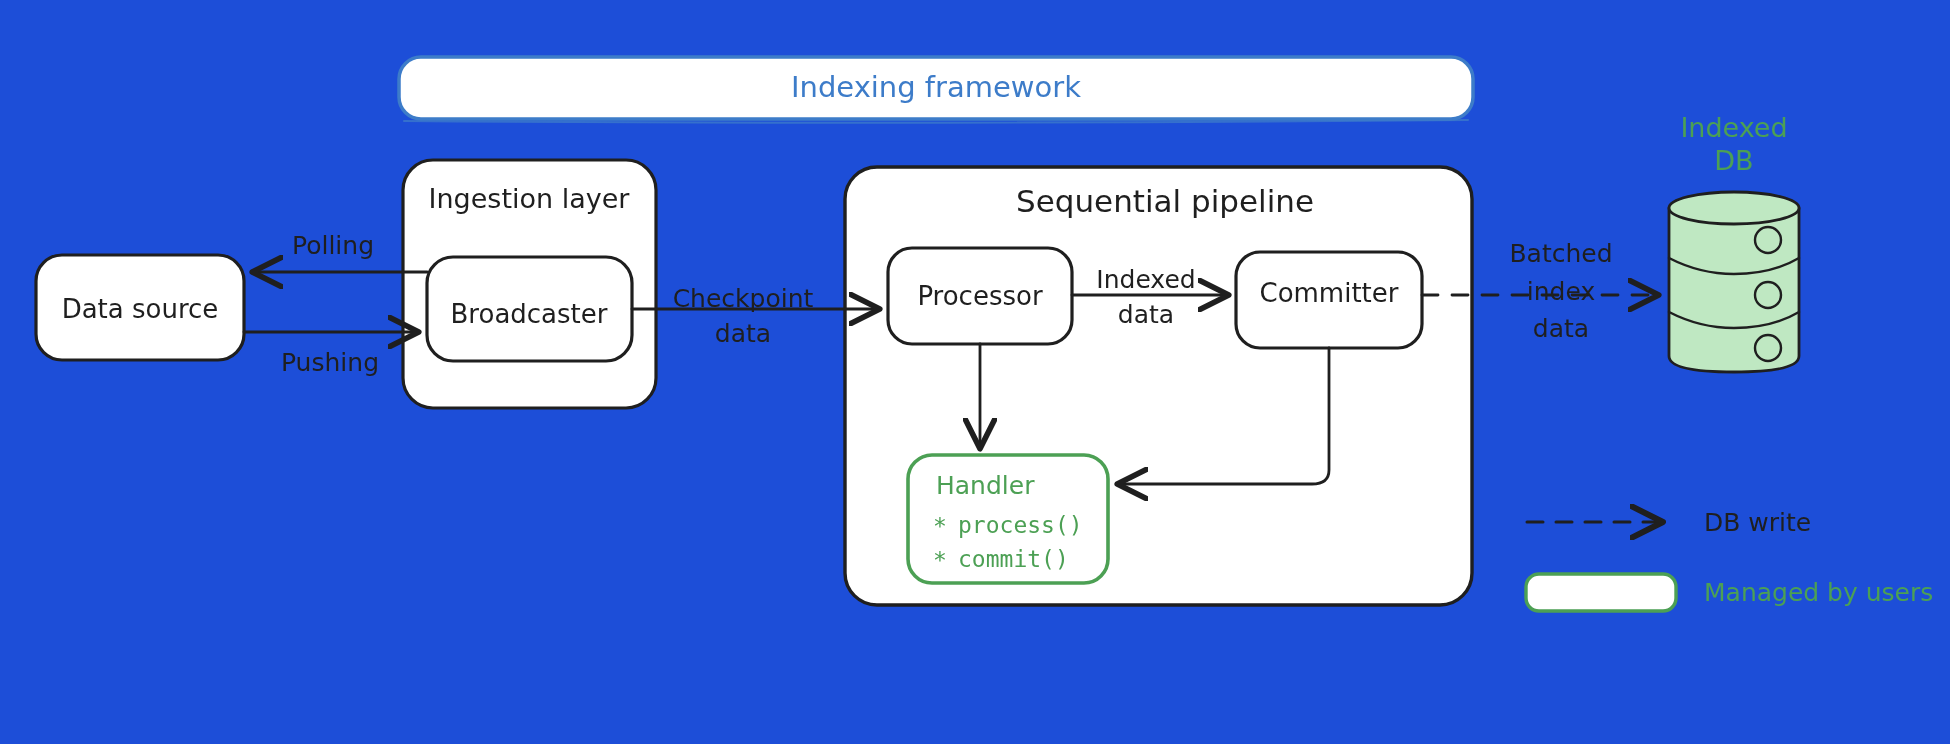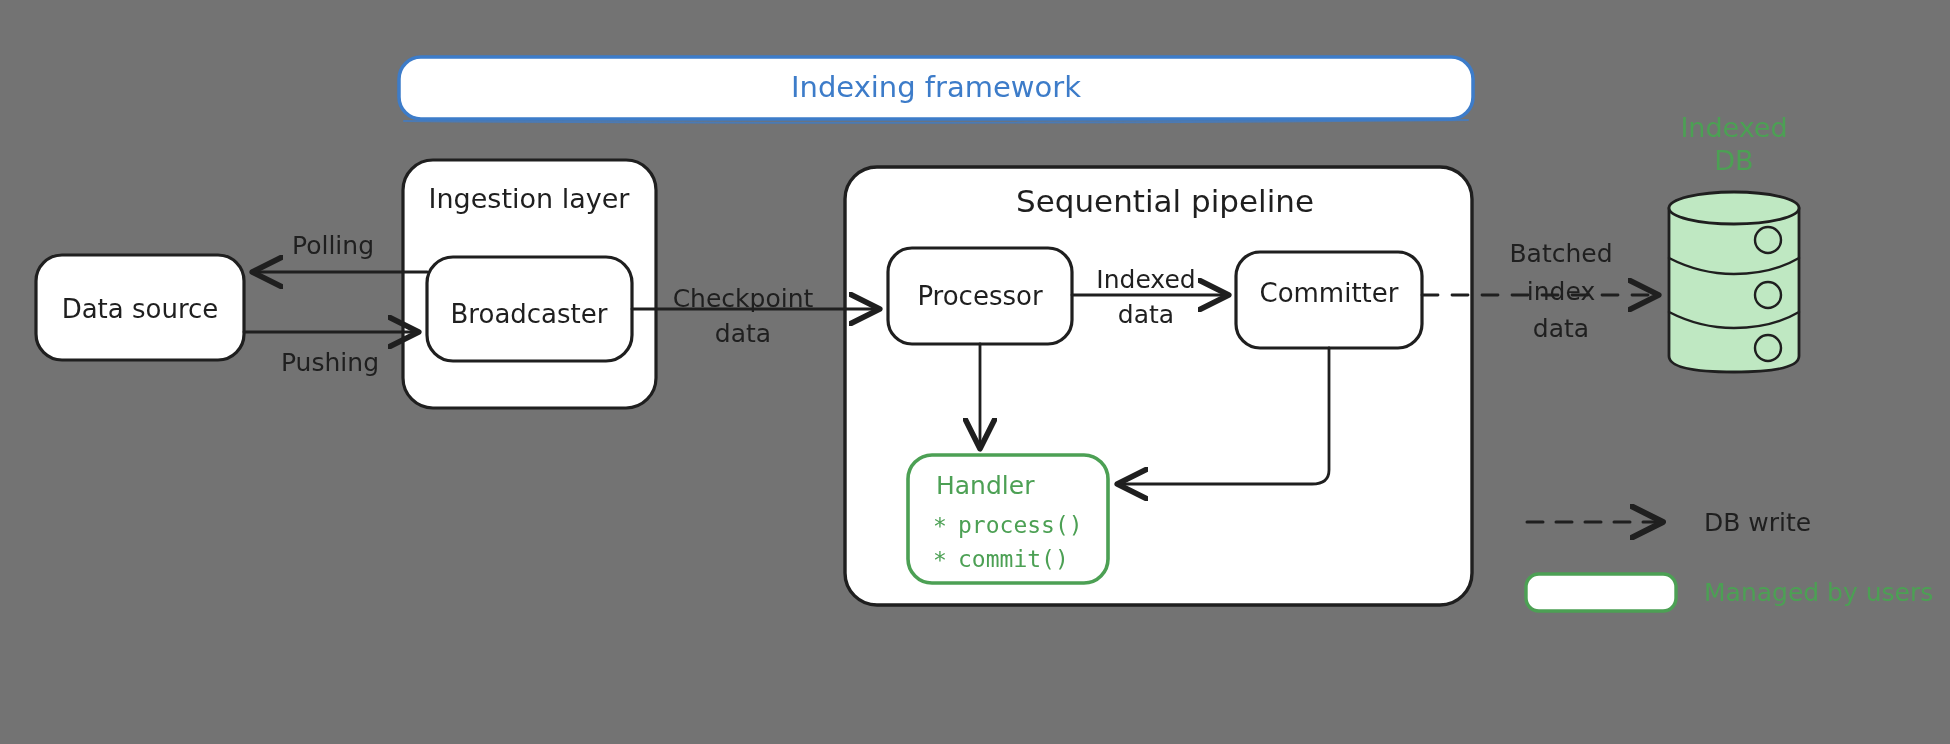--- a/index.html
+++ b/index.html
@@ -10,21 +10,21 @@
   body {
     width: 1950px;
     height: 744px;
     font-family: "DejaVu Sans", sans-serif;
     overflow: hidden;
   }
   #stage {
     position: relative;
     width: 1950px;
     height: 744px;
-    background: #737373;
+    background: #1d4ed8;
   }
   svg#diagram {
     position: absolute;
     top: 0;
     left: 0;
     width: 1950px;
     height: 744px;
   }
   .hand {
     font-family: "DejaVu Sans", sans-serif;

